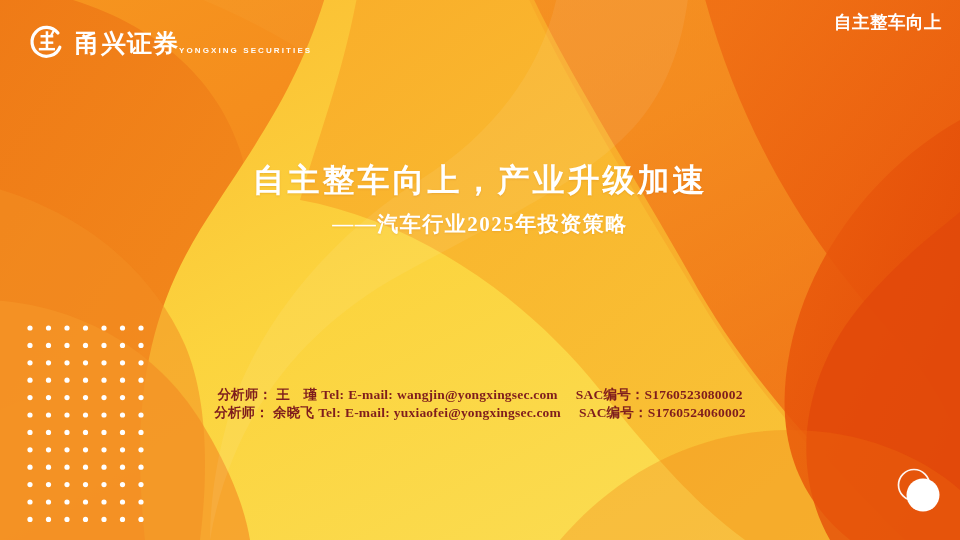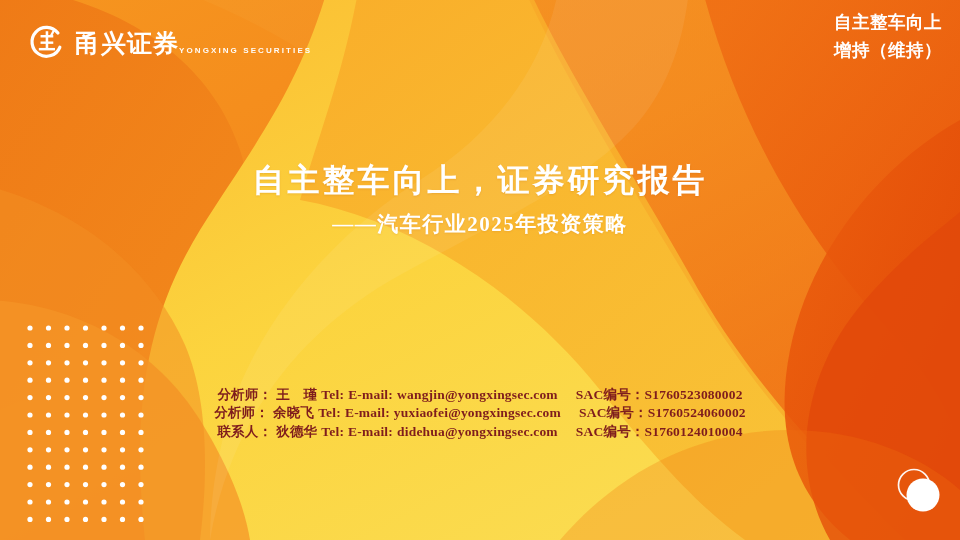--- a/index.html
+++ b/index.html
@@ -180,37 +180,33 @@
       <rect x="24.6" y="6.2" width="2.4" height="6.6" fill="#ffffff" transform="rotate(28 25.8 9.5)"></rect>
     </svg>
     <div class="logo-text">
       <span class="logo-cn">甬兴证券</span>
       <span class="logo-en">YONGXING SECURITIES</span>
     </div>
   </div>
 
   <div class="meta">
     <div>自主整车向上</div>
-    <div>增持（维持）</div>
   </div>
 
   <div class="title-block">
-    <div class="main-title">自主整车向上，证券研究报告</div>
+    <div class="main-title">自主整车向上，产业升级加速</div>
     <div class="sub-title">——汽车行业2025年投资策略</div>
   </div>
 
   <div class="analysts">
     <div class="analyst-row">
       <span class="seg">分析师：</span><span class="seg">王　瑾</span><span class="seg">Tel:</span><span class="seg">E-mail:</span><span class="seg">wangjin@yongxingsec.com</span><span class="sac">SAC编号：</span><span>S1760523080002</span>
     </div>
     <div class="analyst-row">
       <span class="seg">分析师：</span><span class="seg">余晓飞</span><span class="seg">Tel:</span><span class="seg">E-mail:</span><span class="seg">yuxiaofei@yongxingsec.com</span><span class="sac">SAC编号：</span><span>S1760524060002</span>
-    </div>
-    <div class="analyst-row">
-      <span class="seg">联系人：</span><span class="seg">狄德华</span><span class="seg">Tel:</span><span class="seg">E-mail:</span><span class="seg">didehua@yongxingsec.com</span><span class="sac">SAC编号：</span><span>S1760124010004</span>
     </div>
   </div>
 
   <svg class="dots" width="132" height="212" viewBox="0 0 132 212" xmlns="http://www.w3.org/2000/svg">
     <g id="dotgroup" fill="#ffffff">
         <circle cx="6.0" cy="6.0" r="2.6"></circle>
         <circle cx="24.5" cy="6.0" r="2.6"></circle>
         <circle cx="43.0" cy="6.0" r="2.6"></circle>
         <circle cx="61.5" cy="6.0" r="2.6"></circle>
         <circle cx="80.0" cy="6.0" r="2.6"></circle>

